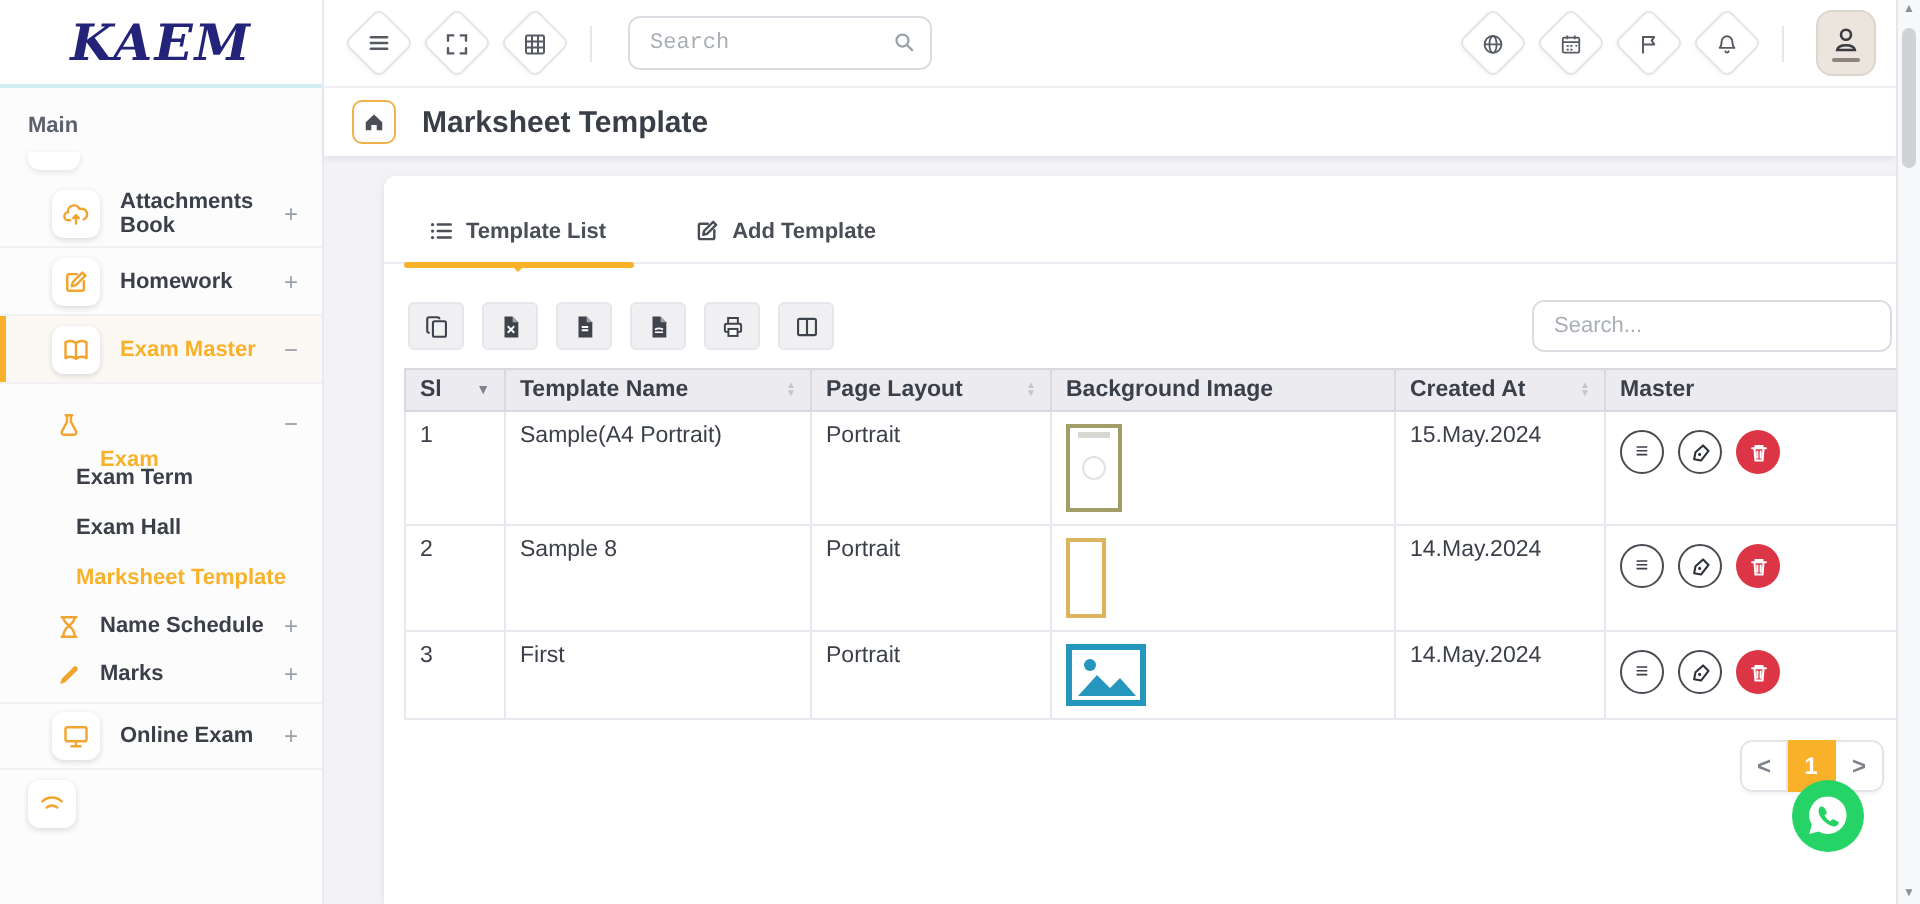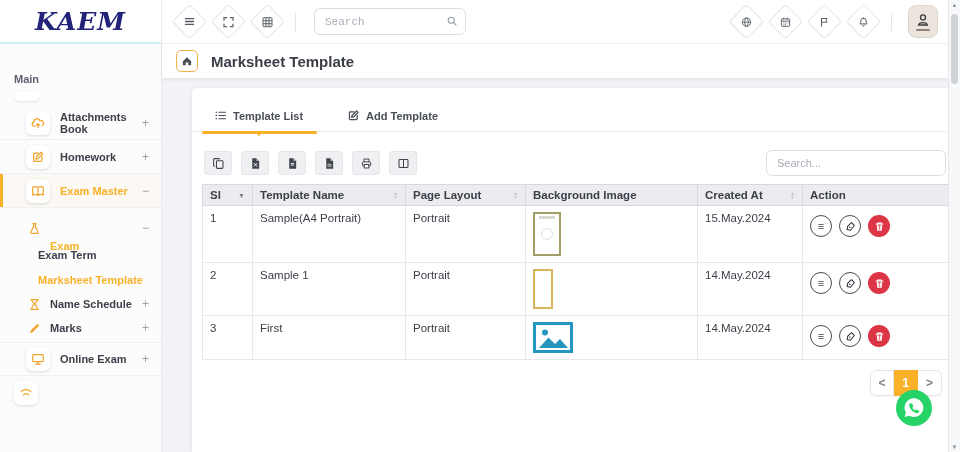--- a/index.html
+++ b/index.html
@@ -18,21 +18,21 @@
   .scrollbar .thumb { position:absolute; left:2px; top:14px; width:7px; height:70px; background:#cfd2d6; border-radius:4px; }
   .scrollbar .arr.down { position:absolute; bottom:0; }
 
   
   .sidebar { position:absolute; left:0; top:0; width:162px; height:452px;
     background:#fcfcfd; border-right:1px solid #e9e9ef; z-index:10; }
   .sidebar-header { height:44px; background:#fff; border-bottom:2px solid #d2ecf3;
     display:flex; align-items:center; justify-content:center; }
   .logo { font-family:"DejaVu Serif", serif; font-style:italic; font-weight:bold;
     font-size:25px; color:#23237a; letter-spacing:1px; }
-  .section-label { font-size:11px; font-weight:bold; color:#5c616d; padding:13px 0 7px 14px;margin-top:16px; }
+  .section-label { font-size:11px; font-weight:bold; color:#5c616d; padding:13px 0 7px 14px; }
   .stub-top { width:26px; height:9px; margin:0 0 5px 14px; background:#fff;
     border-radius:0 0 6px 6px; box-shadow:0 1px 3px rgba(0,0,0,.10); }
   .nav-item { position:relative; display:flex; align-items:center; height:34px;
     padding:0 12px 0 26px; border-bottom:1px solid #f1f1f5; cursor:pointer; }
   .nav-item.active { background:rgba(249,177,41,.04); }
   .nav-item.active::before { content:""; position:absolute; left:0; top:0; bottom:0;
     width:3px; background:#f9b129; }
   .icon-box { width:24px; height:24px; background:#fff; border-radius:6px;
     box-shadow:0 1px 3px rgba(0,0,0,.14); display:flex; align-items:center;
     justify-content:center; margin-right:10px; color:#f2a42e; flex:none; }
@@ -186,20 +186,23 @@
           <path d="M6 2h4M6.8 2v4L3.7 11.8A1.4 1.4 0 0 0 5 14h6a1.4 1.4 0 0 0 1.3-2.2L9.2 6V2"></path>
         </svg>
     </span>
     <span class="nav-label" style="color:#f9b129;">Exam</span>
     <span class="expand">−</span>
   </div>
 
   <div class="sub-link">
       <span>Exam Term</span>
     </div>
+  <div class="sub-link">
+      <span>Exam Hall</span>
+    </div>
   <div class="sub-link active">
       <span>Marksheet Template</span>
     </div>
 
   <div class="group-row">
     <span>
       <svg width="13" height="13" viewBox="0 0 16 16" fill="none" stroke="currentColor" stroke-width="1.5" stroke-linecap="round" stroke-linejoin="round">
           <path d="M3.5 2h9M3.5 14h9M4.5 2c0 5 7 5 7 12M11.5 2c0 5-7 5-7 12"></path>
         </svg>
     </span>
@@ -454,21 +457,21 @@
             <span class="th-inner">
               <span class="th-label">Created At</span>
               <span class="sort-both">
                 <span>▲</span>
                 <span>▼</span>
               </span>
             </span>
           </th>
         <th>
             <span class="th-inner">
-              <span class="th-label">Action</span>
+              <span class="th-label">Master</span>
             </span>
           </th>
       </tr>
     </thead>
     <tbody>
       <tr>
         <td>1</td>
         <td>Sample(A4 Portrait)</td>
         <td>Portrait</td>
         <td>
@@ -490,21 +493,21 @@
           <span class="act danger">
                 <svg width="11" height="11" viewBox="0 0 16 16" fill="none" stroke="#fff" stroke-width="1.5" stroke-linecap="round">
                   <path d="M3 4.5h10M5.5 4.5V3h5v1.5M4.7 4.5l.7 9h5.2l.7-9M6.8 7v4.5M9.2 7v4.5"></path>
                 </svg>
               </span>
         </div>
           </td>
       </tr>
       <tr>
         <td>2</td>
-        <td>Sample 1</td>
+        <td>Sample 8</td>
         <td>Portrait</td>
         <td>
           <div class="thumb-empty"></div>
         </td>
         <td>14.May.2024</td>
         <td>
             <div class="act-cell">
           <span class="act outline">≡</span>
           <span class="act outline">
                 <svg width="11" height="11" viewBox="0 0 16 16" fill="none" stroke="#2b2f36" stroke-width="1.5" stroke-linejoin="round">

